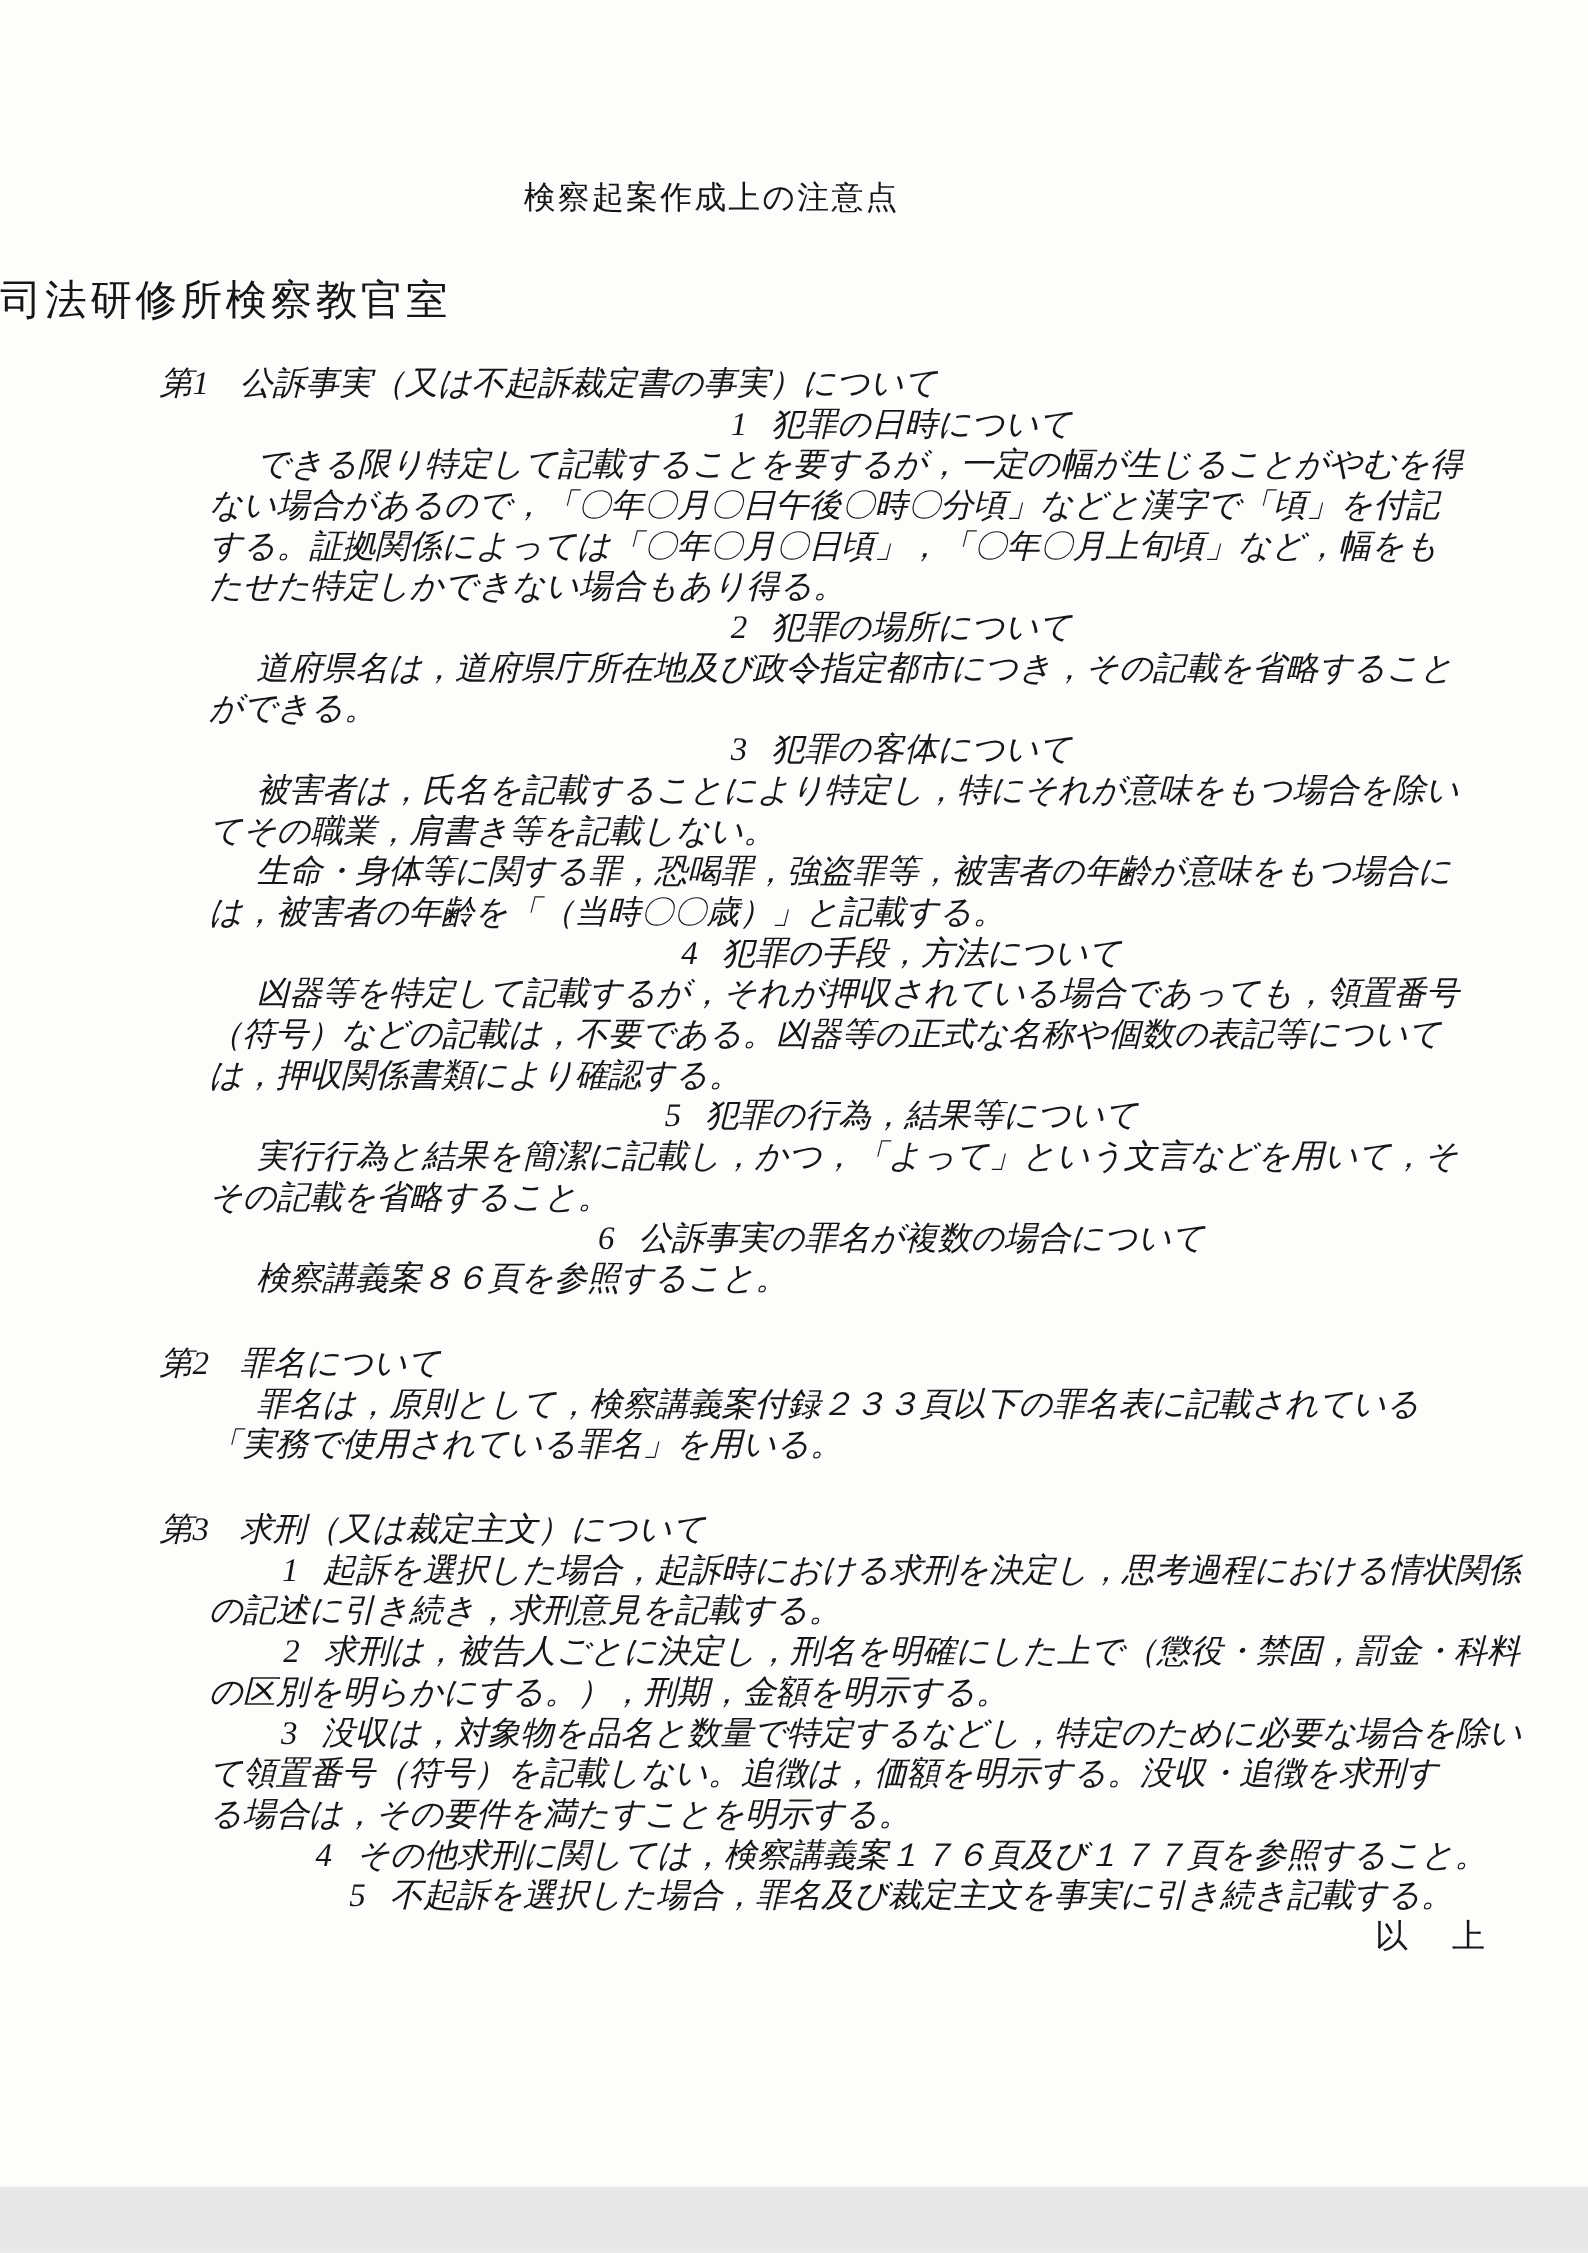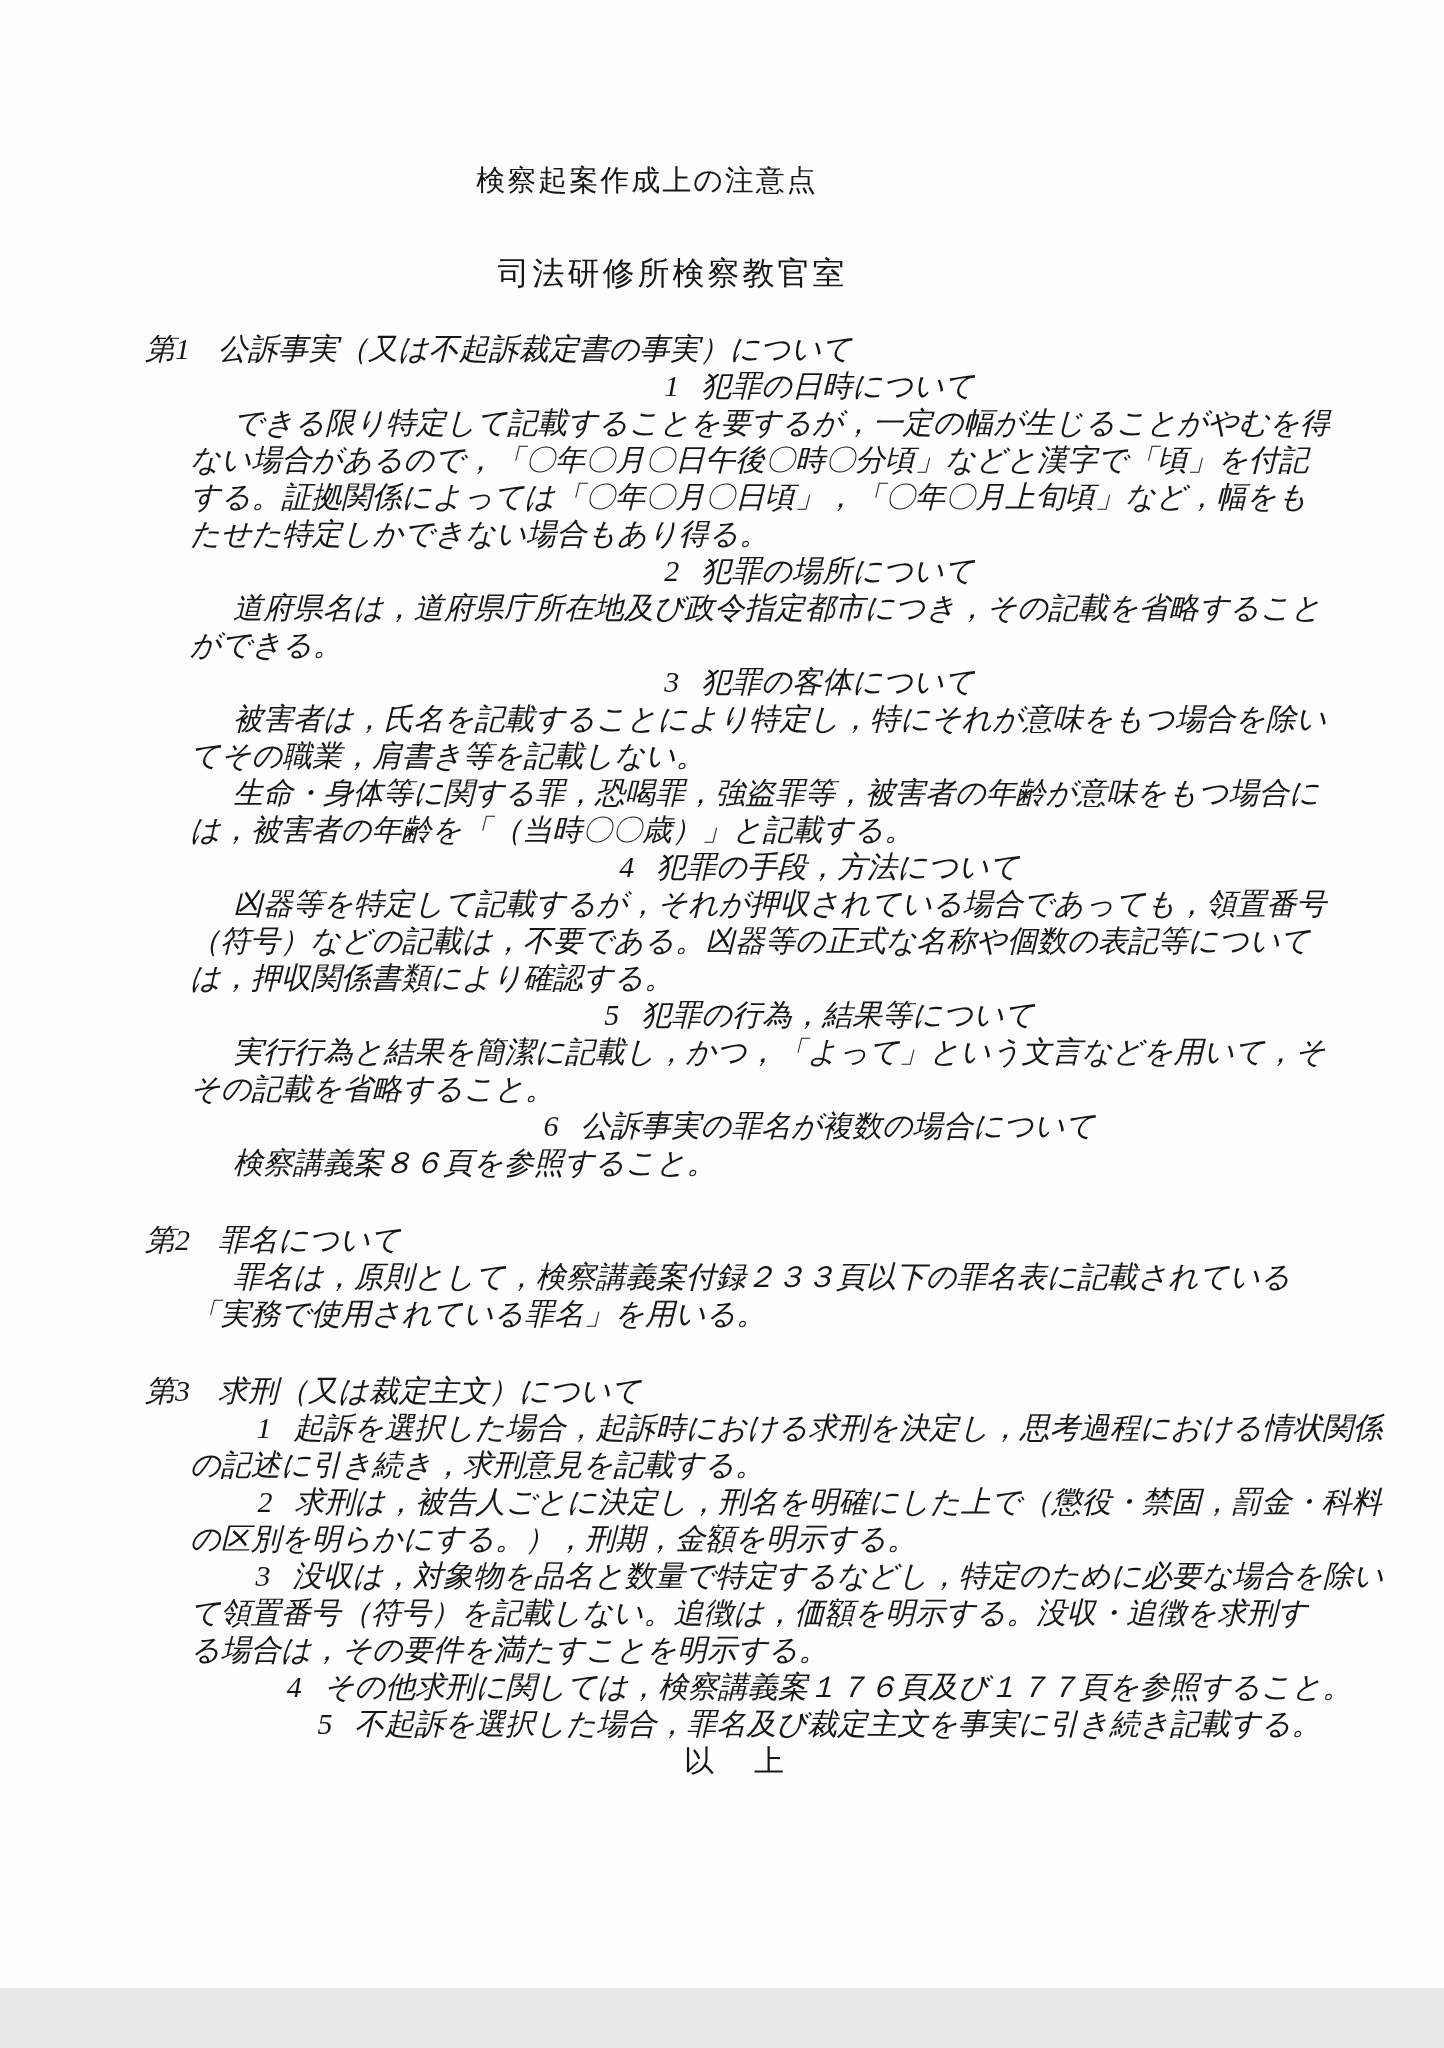--- a/index.html
+++ b/index.html
@@ -21,22 +21,22 @@
     margin: 162px 150px 0 0;
     text-align: center;
     font-size: 29px;
     letter-spacing: 2px;
     line-height: 37px;
     white-space: nowrap;
   }
   .byline {
     margin-top: 56px;
     padding-right: 99px;
-    text-align: center;
-    font-size: 32px;
+    text-align: left;
+    font-size: 38px;
     letter-spacing: 3px;
     line-height: 37px;
     white-space: nowrap;
   }
   .content {
     padding-left: 145px;
     font-size: 30px;
     line-height: 37px;
   }
   .sec { margin-top: 40px; font-style: italic; }
@@ -47,22 +47,22 @@
     width: 73px;
   }
   .item { padding-left: 28px; text-align: center; }
   .item-no {
     display: inline-block;
     width: 59px;
   }
   .first { padding-left: 88px; }
   .cont  { padding-left: 45px; }
   .closing {
-    padding-right: 116px;
-    text-align: center;
+    padding-right: 89px;
+    text-align: right;
     font-size: 30px;
     letter-spacing: 5px;
     line-height: 37px;
     white-space: nowrap;
   }
 </style>
 </head>
 <body>
 
 <div class="page">

